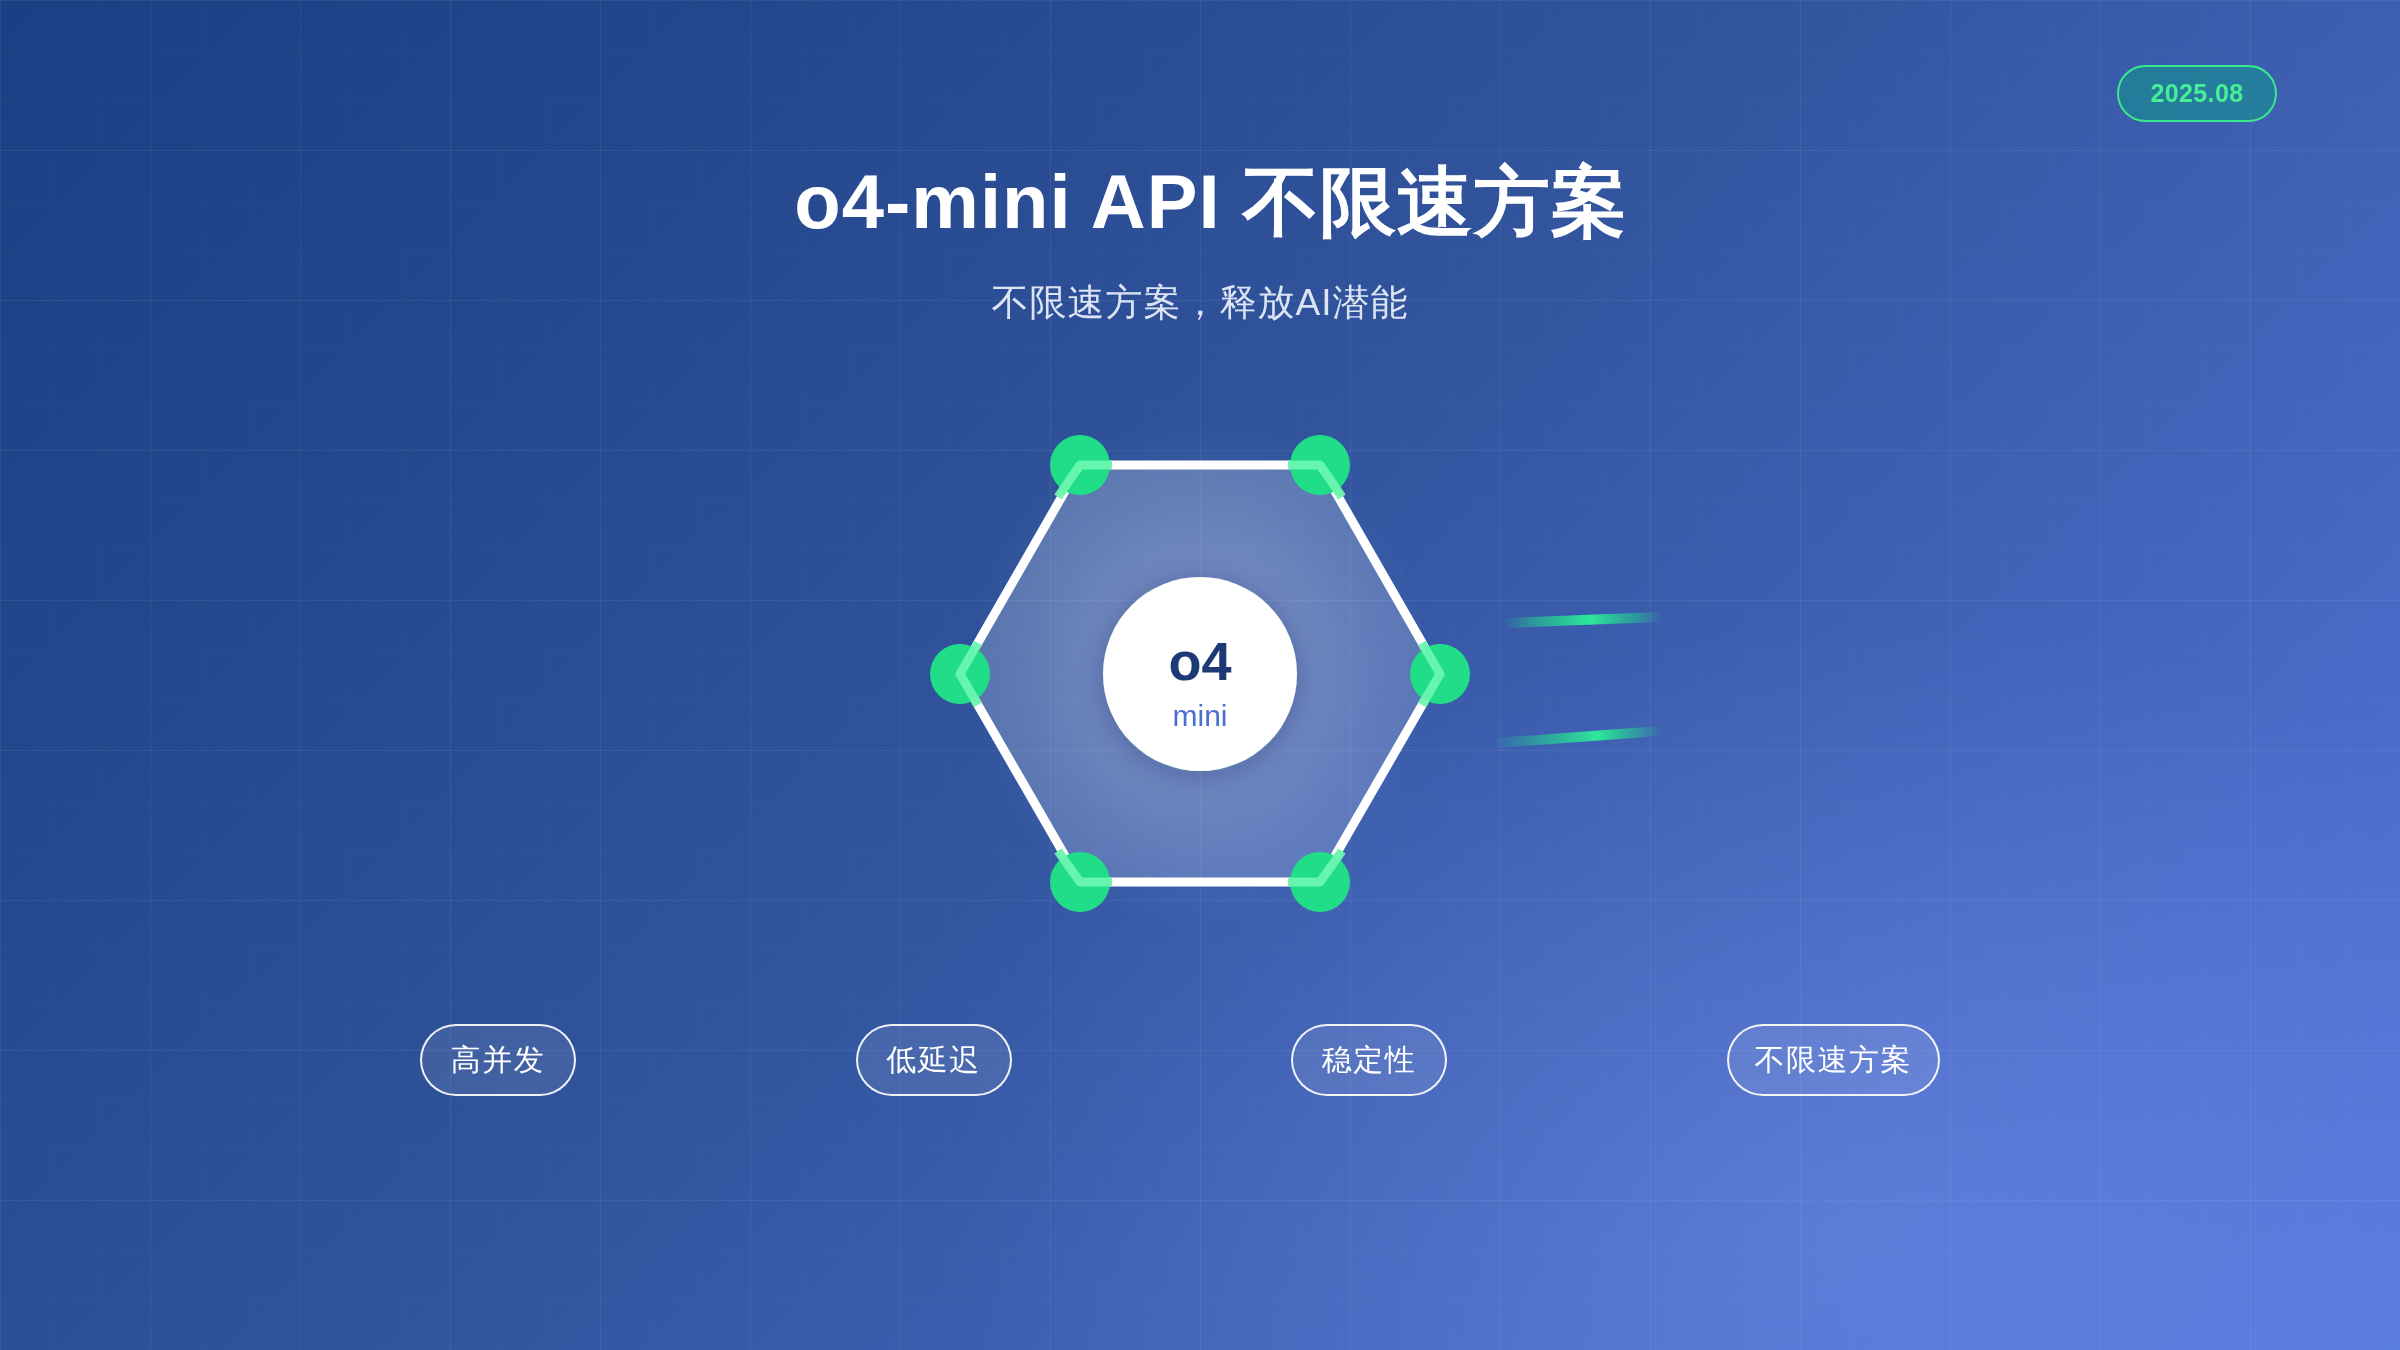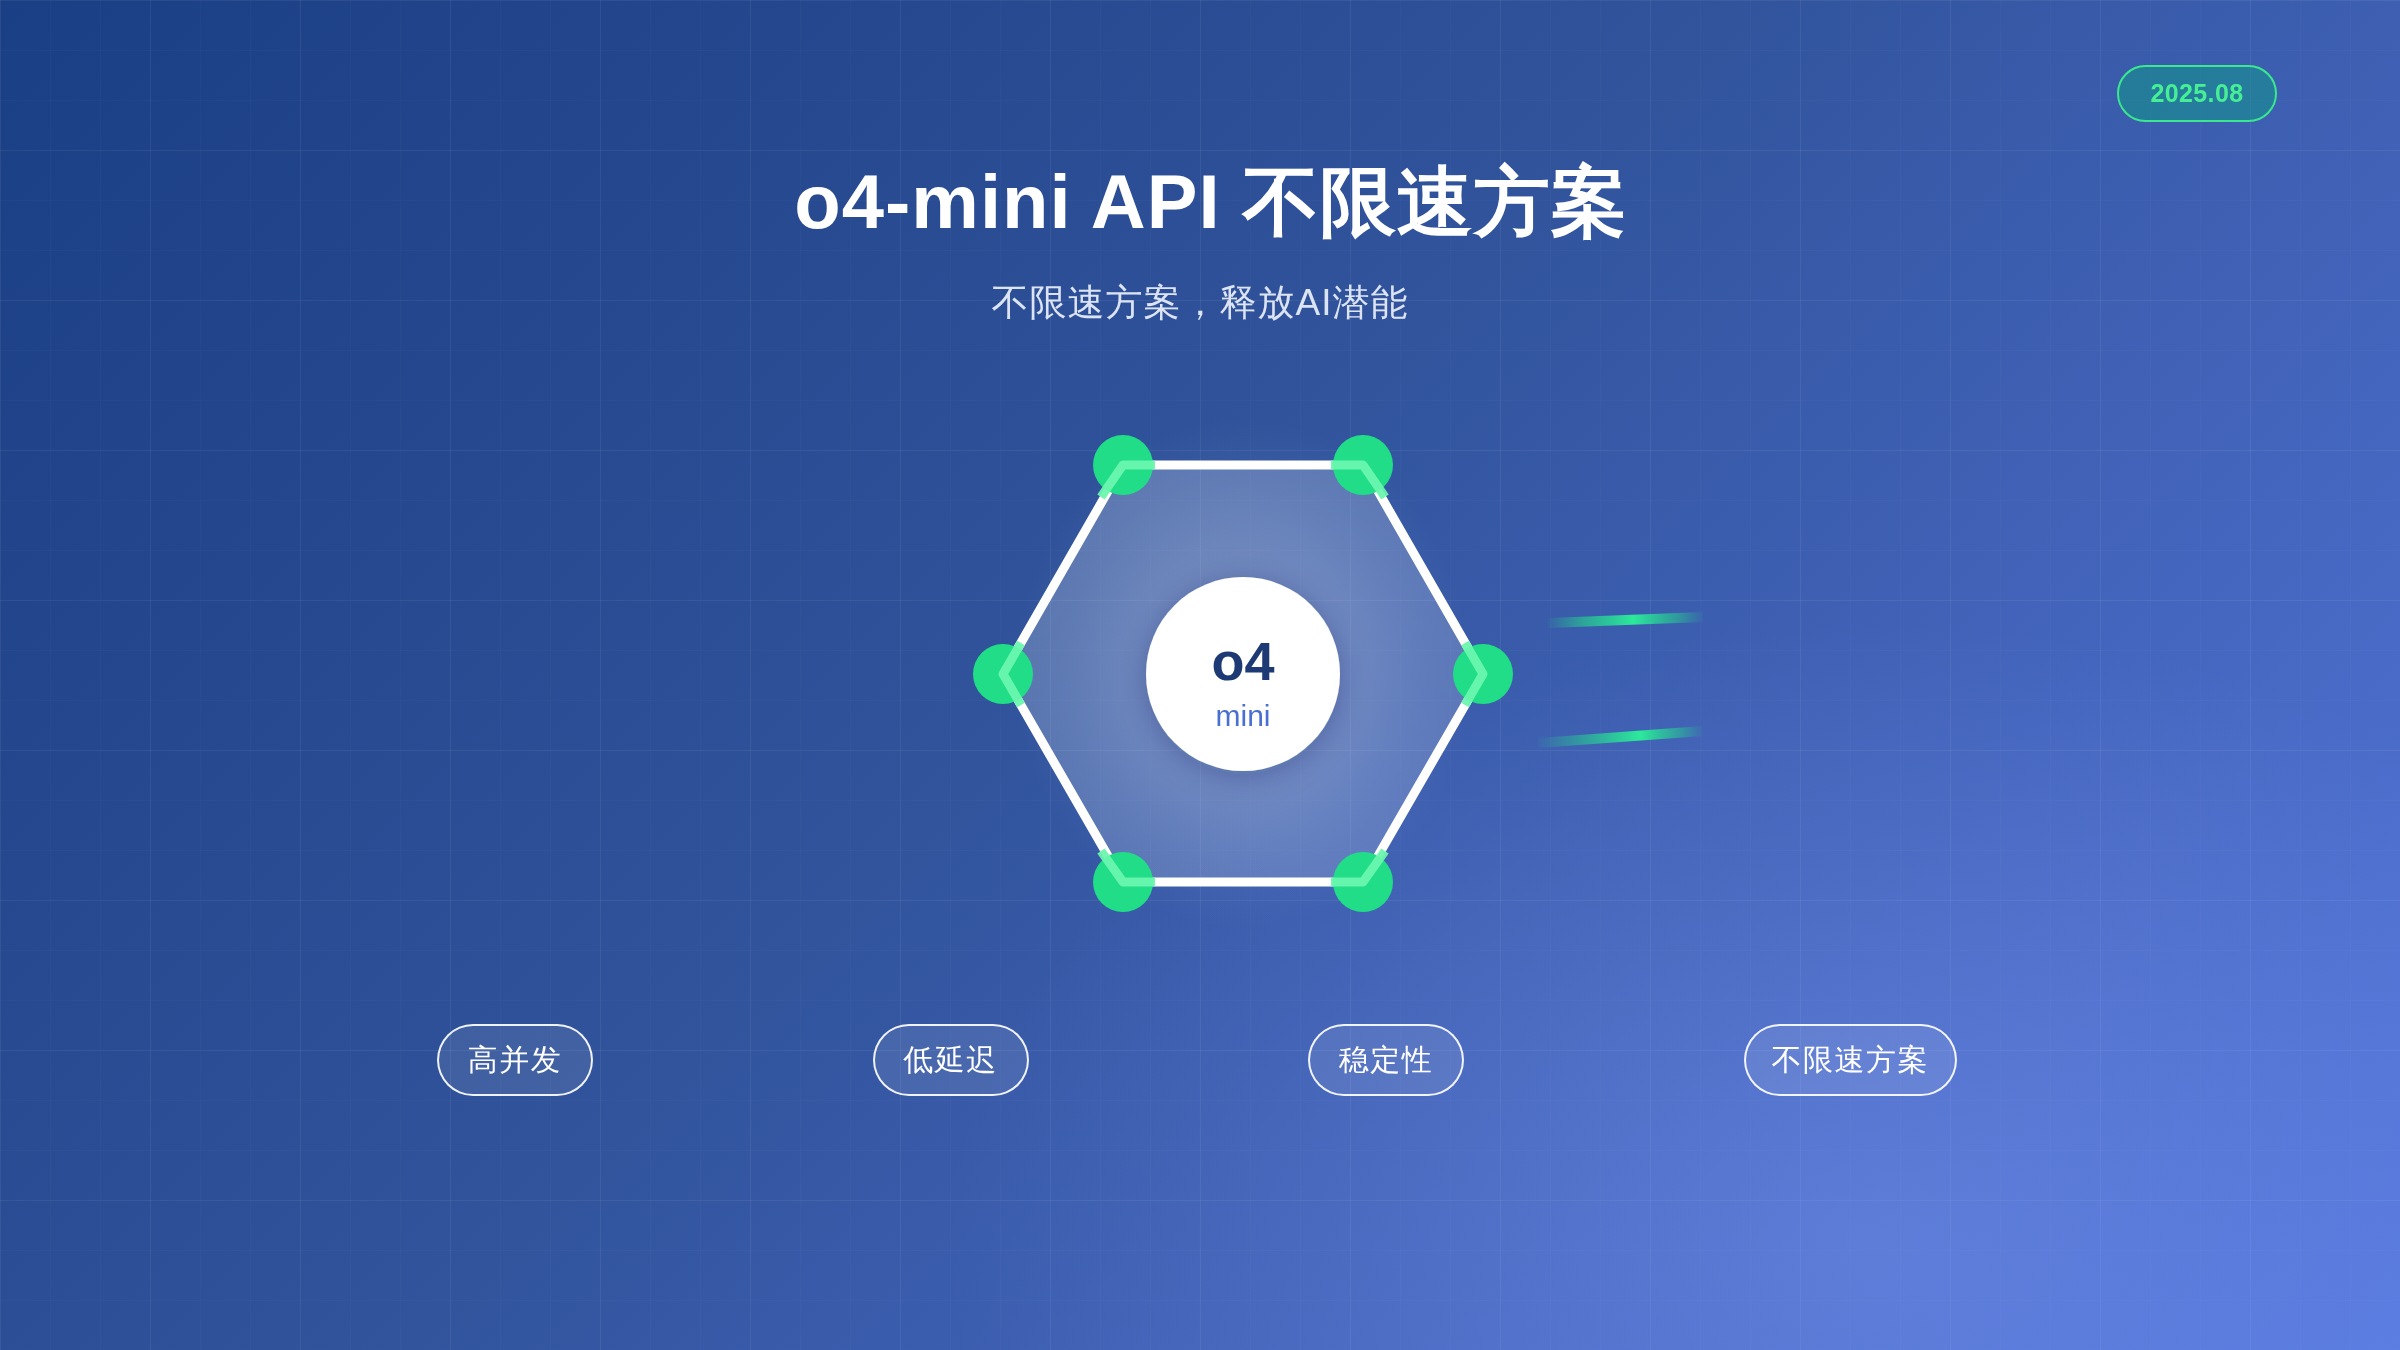--- a/index.html
+++ b/index.html
@@ -97,21 +97,21 @@
     text-align: center;
     color: rgba(236,241,252,0.92);
     font-size: 37px;
     letter-spacing: 1px;
     white-space: nowrap;
   }
 
   
   .diagram {
     position: absolute;
-    left: 803px;
+    left: 760px;
     top: 360px;
     width: 1100px;
     height: 640px;
   }
   .diagram svg {
     display: block;
   }
 
   .core-label-o4 {
     font-family: "Liberation Sans", "DejaVu Sans", sans-serif;
@@ -121,21 +121,21 @@
   }
   .core-label-mini {
     font-family: "Liberation Sans", "DejaVu Sans", sans-serif;
     font-size: 30px;
     fill: #4a6fd2;
   }
 
   
   .tags {
     position: absolute;
-    left: 437px;
+    left: 420px;
     top: 1010px;
     width: 1520px;
     height: 100px;
     display: flex;
     justify-content: space-between;
     align-items: center;
   }
   .tag {
     min-width: 156px;
     height: 72px;

